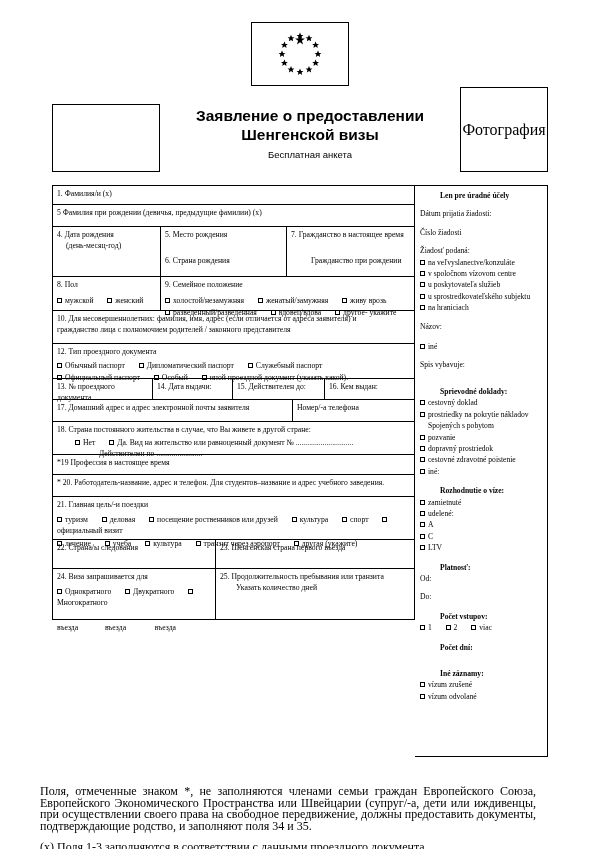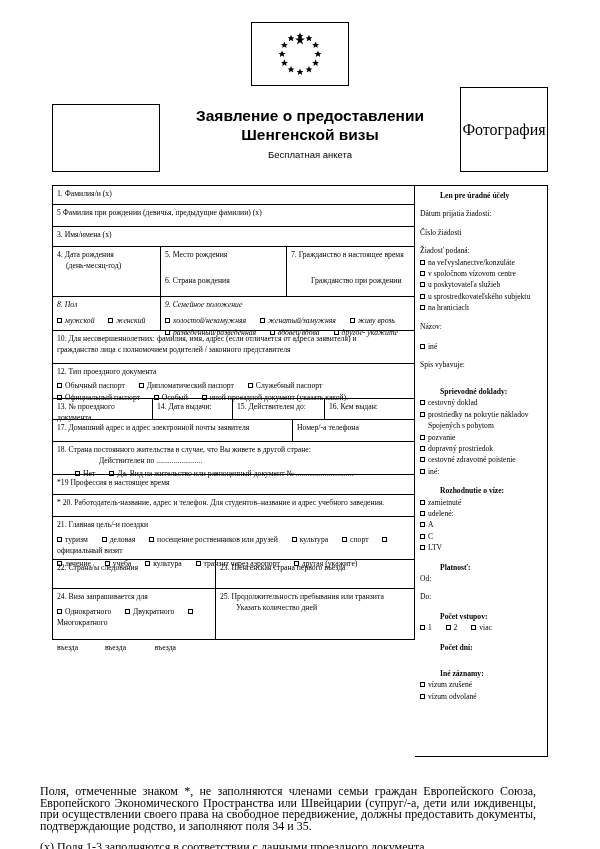--- a/index.html
+++ b/index.html
@@ -199,42 +199,39 @@
   <div class="left-col">
 
     <div class="row" style="height:19px;">
       <span>1. Фамилия/и (x)</span>
     </div>
 
     <div class="row" style="height:22px;">
       <span>5 Фамилия при рождении (девичья, предыдущие фамилии)  (x)</span>
     </div>
 
-    <div class="row" style="height:20px;">
-      <span>3. Имя/имена (x)</span>
-    </div>
 
     <div class="row" style="height:50px;padding:0;">
       <div class="cells" style="height:100%;">
         <div class="cell" style="width:108px;">
           <div>4. Дата рождения</div>
           <div style="margin-left:9px;">(день-месяц-год)</div>
         </div>
         <div class="cell" style="width:126px;">
           <div>5. Место рождения</div>
           <div style="margin-top:15px;">6. Страна рождения</div>
         </div>
         <div class="cell" style="width:127px;">
           <div>7. Гражданство  в настоящее время</div>
           <div style="margin-top:15px;padding-left:20px;">Гражданство  при рождении</div>
         </div>
       </div>
     </div>
 
-    <div class="row" style="height:34px;padding:0;font-style:italic;">
+    <div class="row" style="height:34px;padding:0;">
       <div class="cells" style="height:100%;">
         <div class="cell" style="width:108px;">
           <div>8. Пол</div>
           <div style="margin-top:5px;">
             <span class="cb"></span><span>мужской</span>
             <span class="sp"></span>
             <span class="cb"></span><span>женский</span>
           </div>
         </div>
         <div class="cell" style="width:253px;">
@@ -304,26 +301,26 @@
           <span>17. Домашний адрес и адрес электронной почты заявителя</span>
         </div>
         <div class="cell" style="width:121px;">
           <span>Номер/-а телефона</span>
         </div>
       </div>
     </div>
 
     <div class="row" style="height:33px;">
       <div>18. Страна постоянного жительства в случае, что Вы живете в другой стране:</div>
-      <div style="margin-left:42px;">Действителен по ........................</div>
       <div style="margin-top:2px;margin-left:18px;">
         <span class="cb"></span><span>Нет</span>
         <span class="sp"></span>
         <span class="cb"></span><span>Да. Вид на жительство или равноценный документ №  ..............................</span>
       </div>
+      <div style="margin-left:42px;">Действителен по ........................</div>
     </div>
 
     <div class="row" style="height:20px;">
       <span>*19  Профессия в настоящее время</span>
     </div>
 
     <div class="row" style="height:22px;">
       <span>* 20. Работодатель-название, адрес и телефон. Для студентов–название и адрес учебного заведения.</span>
     </div>
 

